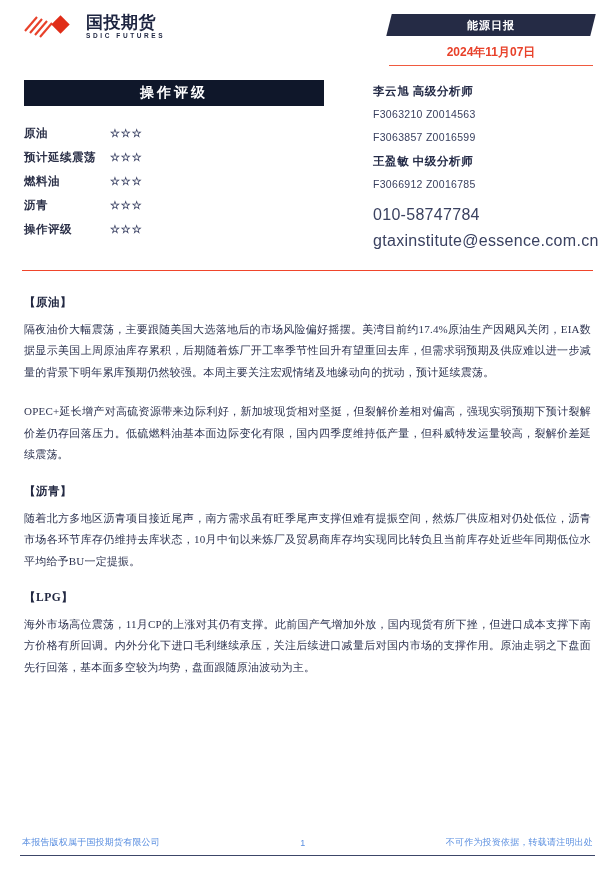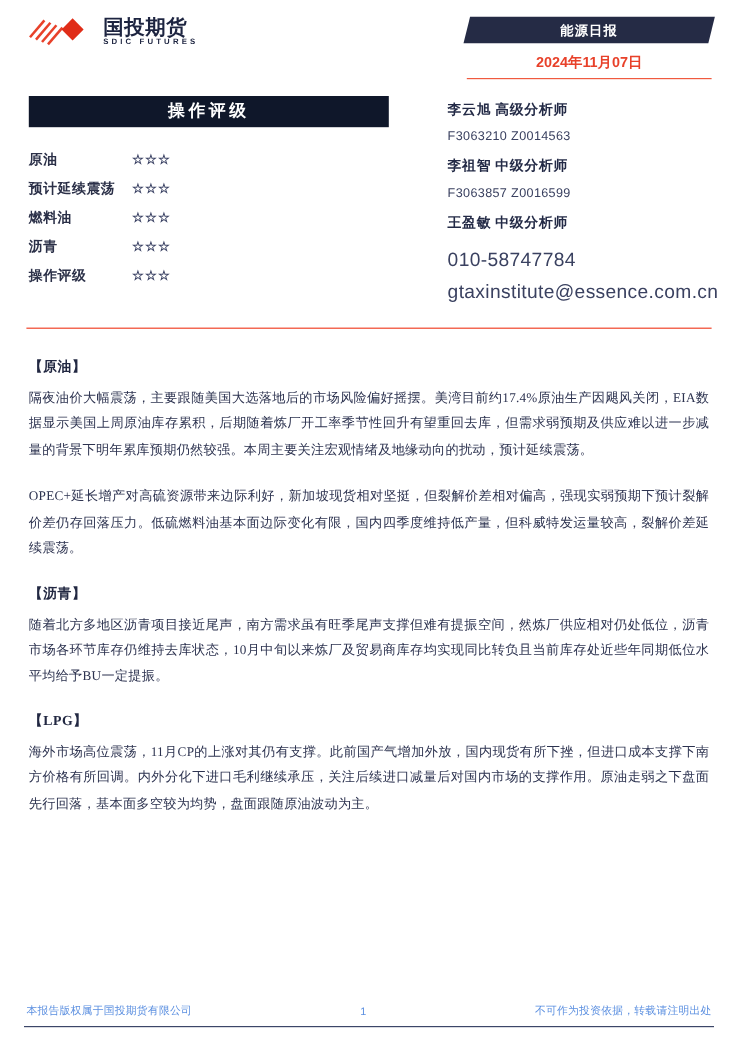--- a/index.html
+++ b/index.html
@@ -295,26 +295,26 @@
     </div>
 
     <div class="col-right">
 
       <div class="analyst-block">
         <div class="analyst-name">李云旭 高级分析师</div>
         <div class="analyst-code">F3063210 Z0014563</div>
       </div>
 
       <div class="analyst-block">
-        <div class="analyst-name">李祖智 中级分析师</div>
         <div class="analyst-code">F3063857 Z0016599</div>
       </div>
 
       <div class="analyst-block">
         <div class="analyst-name">王盈敏 中级分析师</div>
+        <div class="analyst-code">F3066912 Z0016785</div>
       </div>
 
       <div class="contact-block">
         <div class="contact-line">010-58747784</div>
         <div class="contact-line">gtaxinstitute@essence.com.cn</div>
       </div>
 
     </div>
   </div>
 

